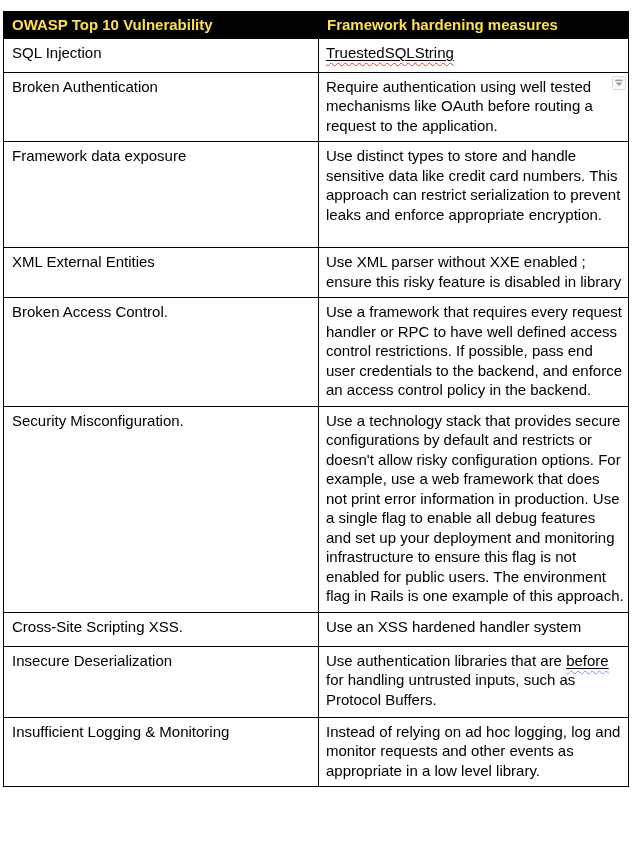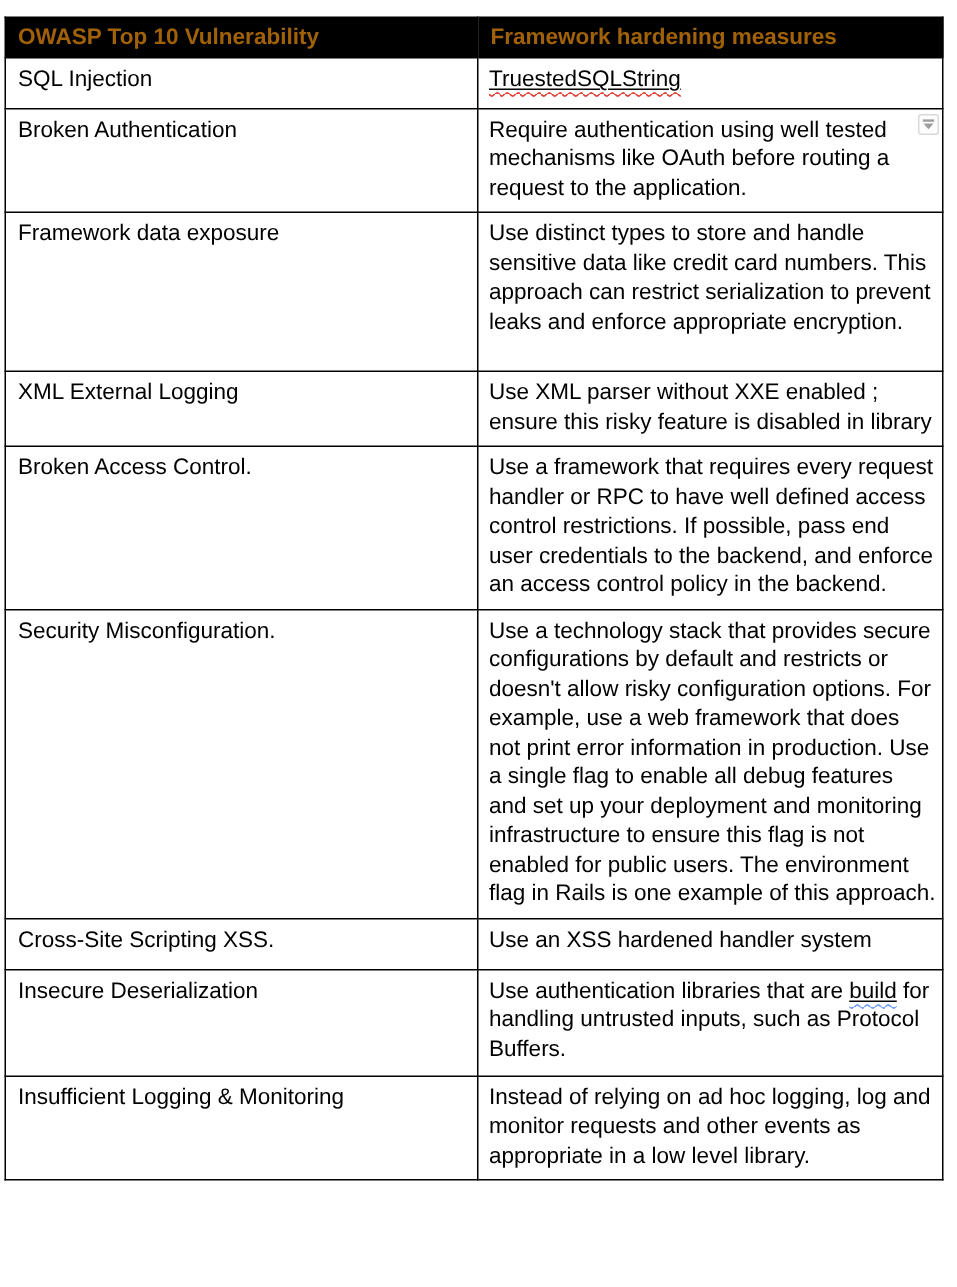--- a/index.html
+++ b/index.html
@@ -28,21 +28,21 @@
   table.doc-table col.col-measure { width: 310px; }
   th, td {
     border: 1px solid #000000;
     vertical-align: top;
     text-align: left;
     font-weight: normal;
     word-wrap: break-word;
   }
   thead th {
     background: #000000;
-    color: #a16207;
+    color: #fde047;
     font-weight: bold;
     font-size: 15px;
     padding: 3px 8px 3px 8px;
     height: 17px;
     vertical-align: middle;
   }
   td.c1 { padding: 4px 40px 6px 8px; }
   td.c2 { padding: 4px 4px 6px 7px; position: relative; }
   
   .sq-red {
@@ -122,21 +122,21 @@
       <tr style="height:106px">
         <td class="c1">
           <span>Framework data exposure</span>
         </td>
         <td class="c2">
           <span>Use distinct types to store and handle sensitive data like credit card numbers. This approach can restrict serialization to prevent leaks and enforce appropriate encryption.</span>
         </td>
       </tr>
       <tr style="height:50px">
         <td class="c1">
-          <span>XML External Logging</span>
+          <span>XML External Entities</span>
         </td>
         <td class="c2">
           <span>Use XML parser without XXE enabled ; ensure this risky feature is disabled in library</span>
         </td>
       </tr>
       <tr style="height:105px">
         <td class="c1">
           <span>Broken Access Control.</span>
         </td>
         <td class="c2">
@@ -157,21 +157,21 @@
         </td>
         <td class="c2">
           <span>Use an XSS hardened handler system</span>
         </td>
       </tr>
       <tr style="height:71px">
         <td class="c1">
           <span>Insecure Deserialization</span>
         </td>
         <td class="c2">
-          <span>Use authentication libraries that are </span><span class="sq-blue"><span class="u-solid">build</span></span><span> for handling untrusted inputs, such as Protocol Buffers.</span>
+          <span>Use authentication libraries that are </span><span class="sq-blue"><span class="u-solid">before</span></span><span> for handling untrusted inputs, such as Protocol Buffers.</span>
         </td>
       </tr>
       <tr style="height:66px">
         <td class="c1">
           <span>Insufficient Logging &amp; Monitoring</span>
         </td>
         <td class="c2">
           <span>Instead of relying on ad hoc logging, log and monitor requests and other events as appropriate in a low level library.</span>
         </td>
       </tr>

